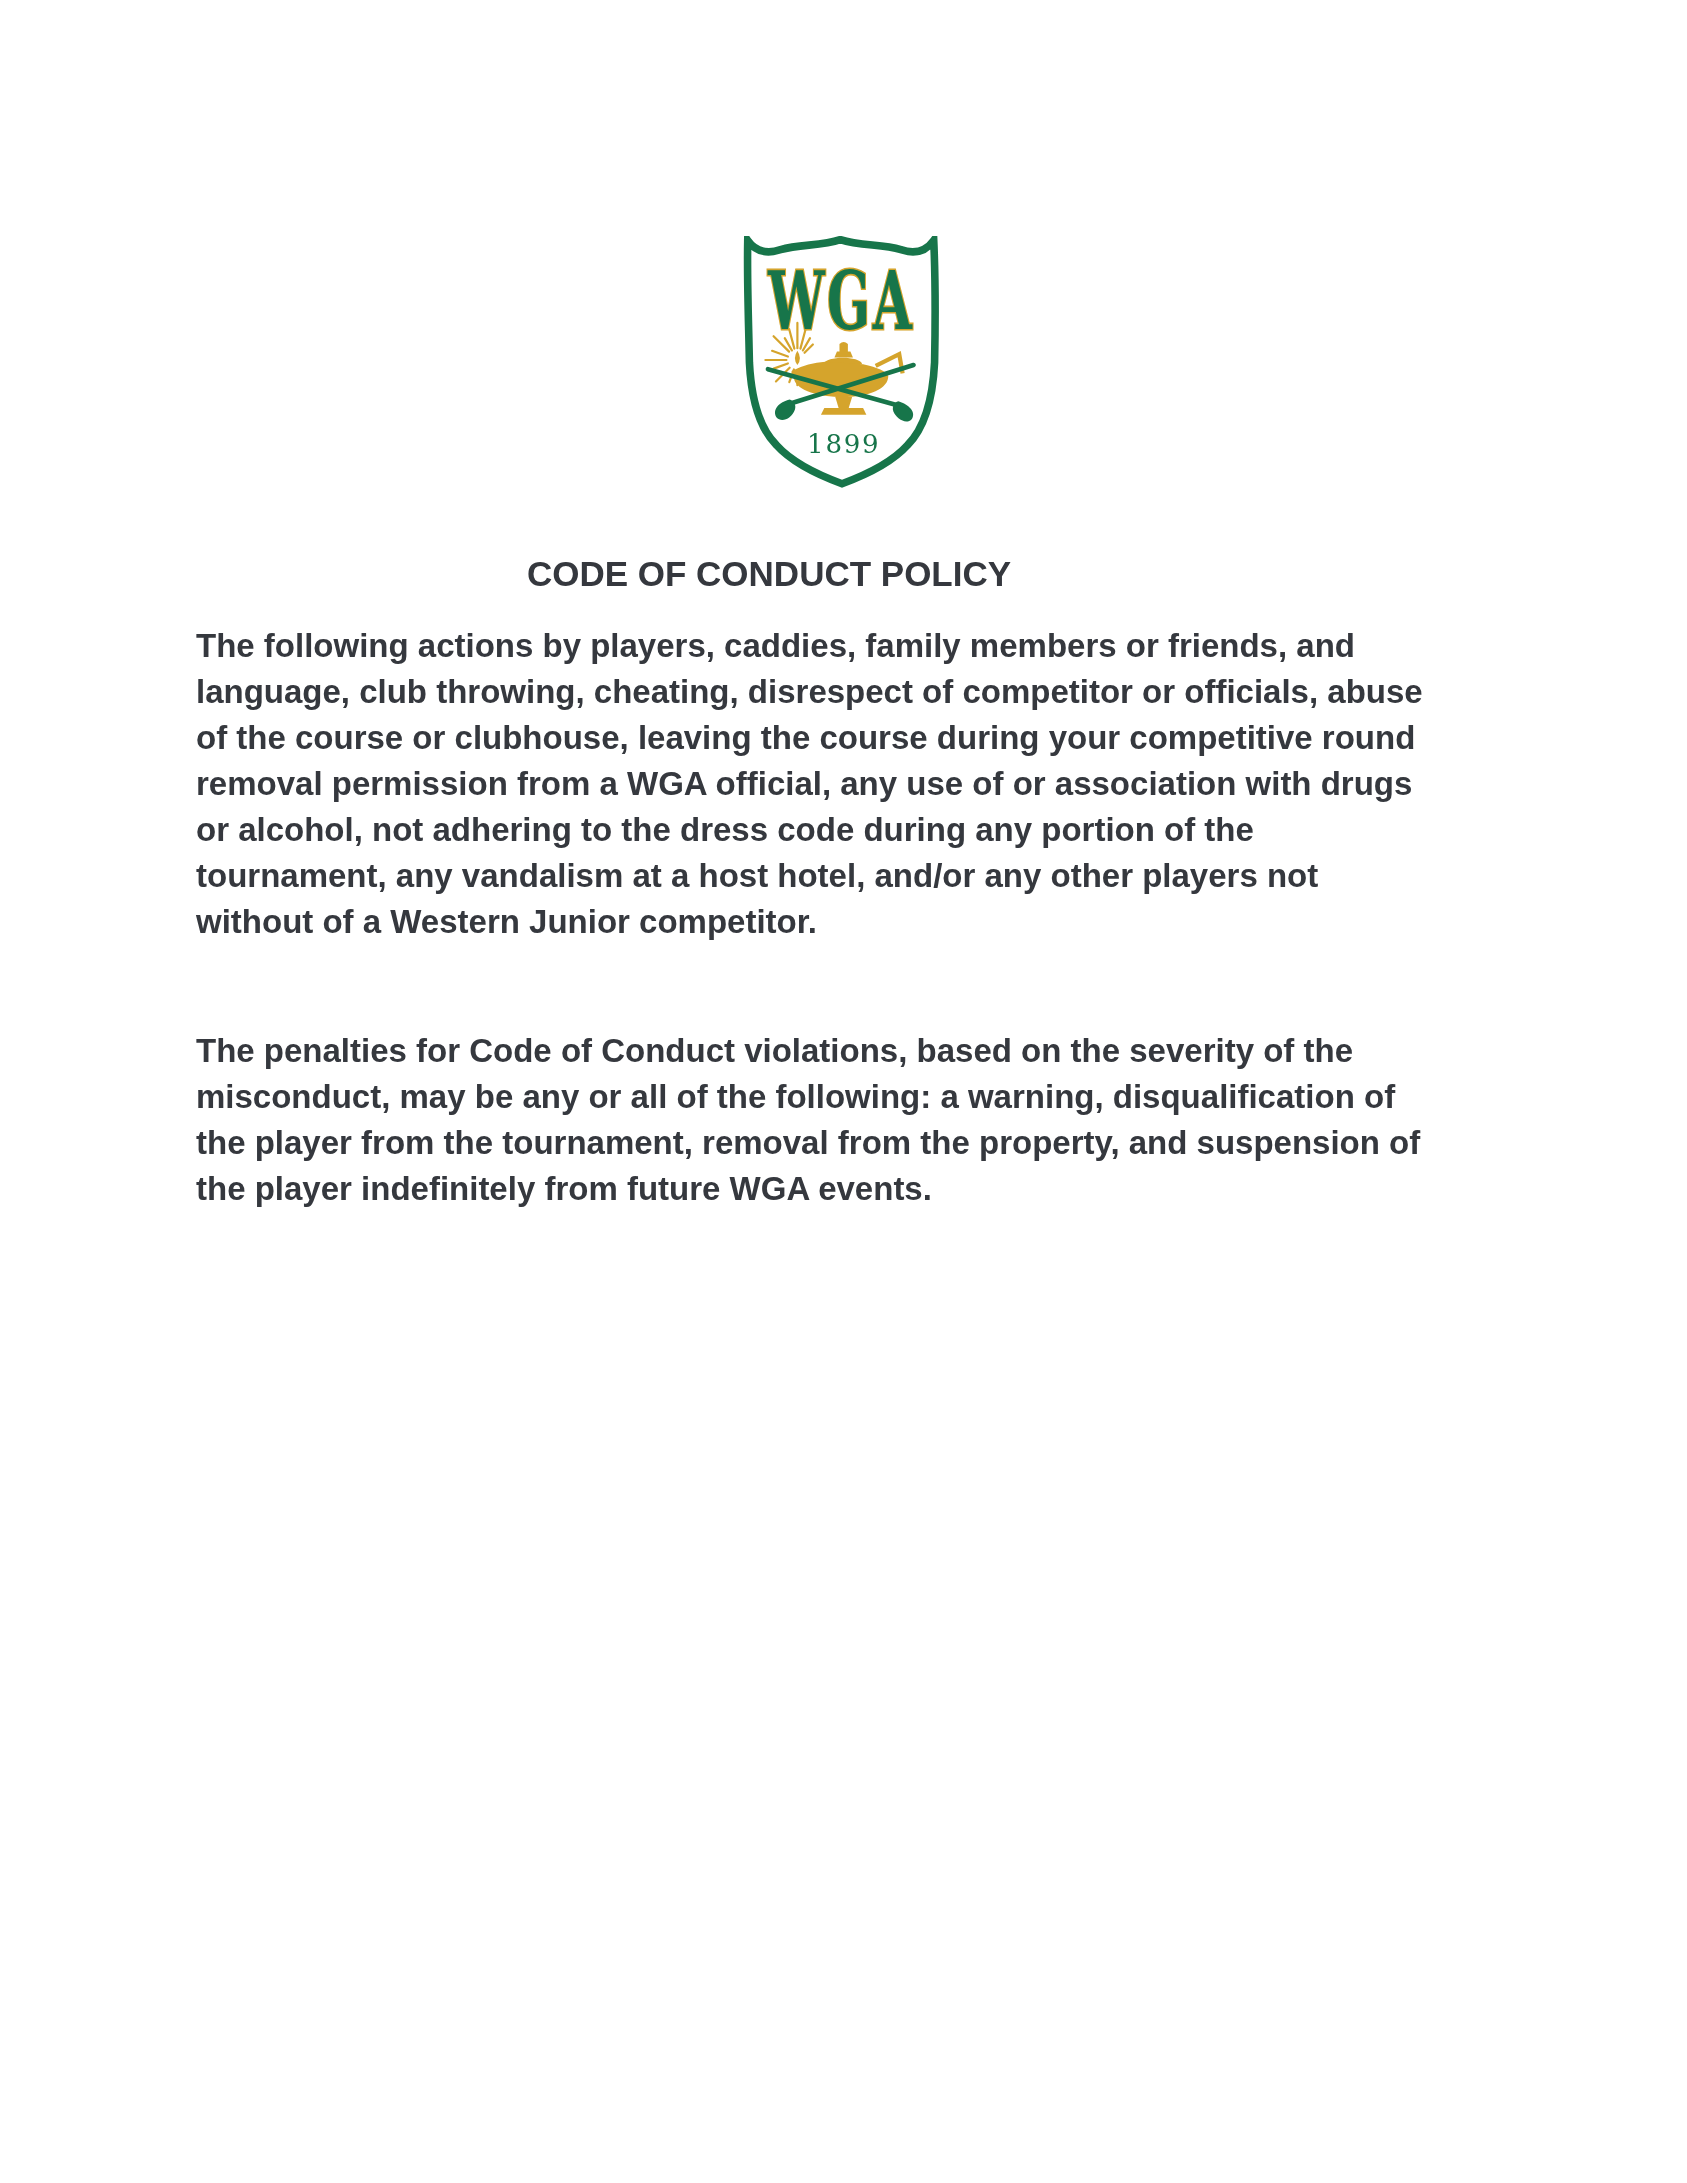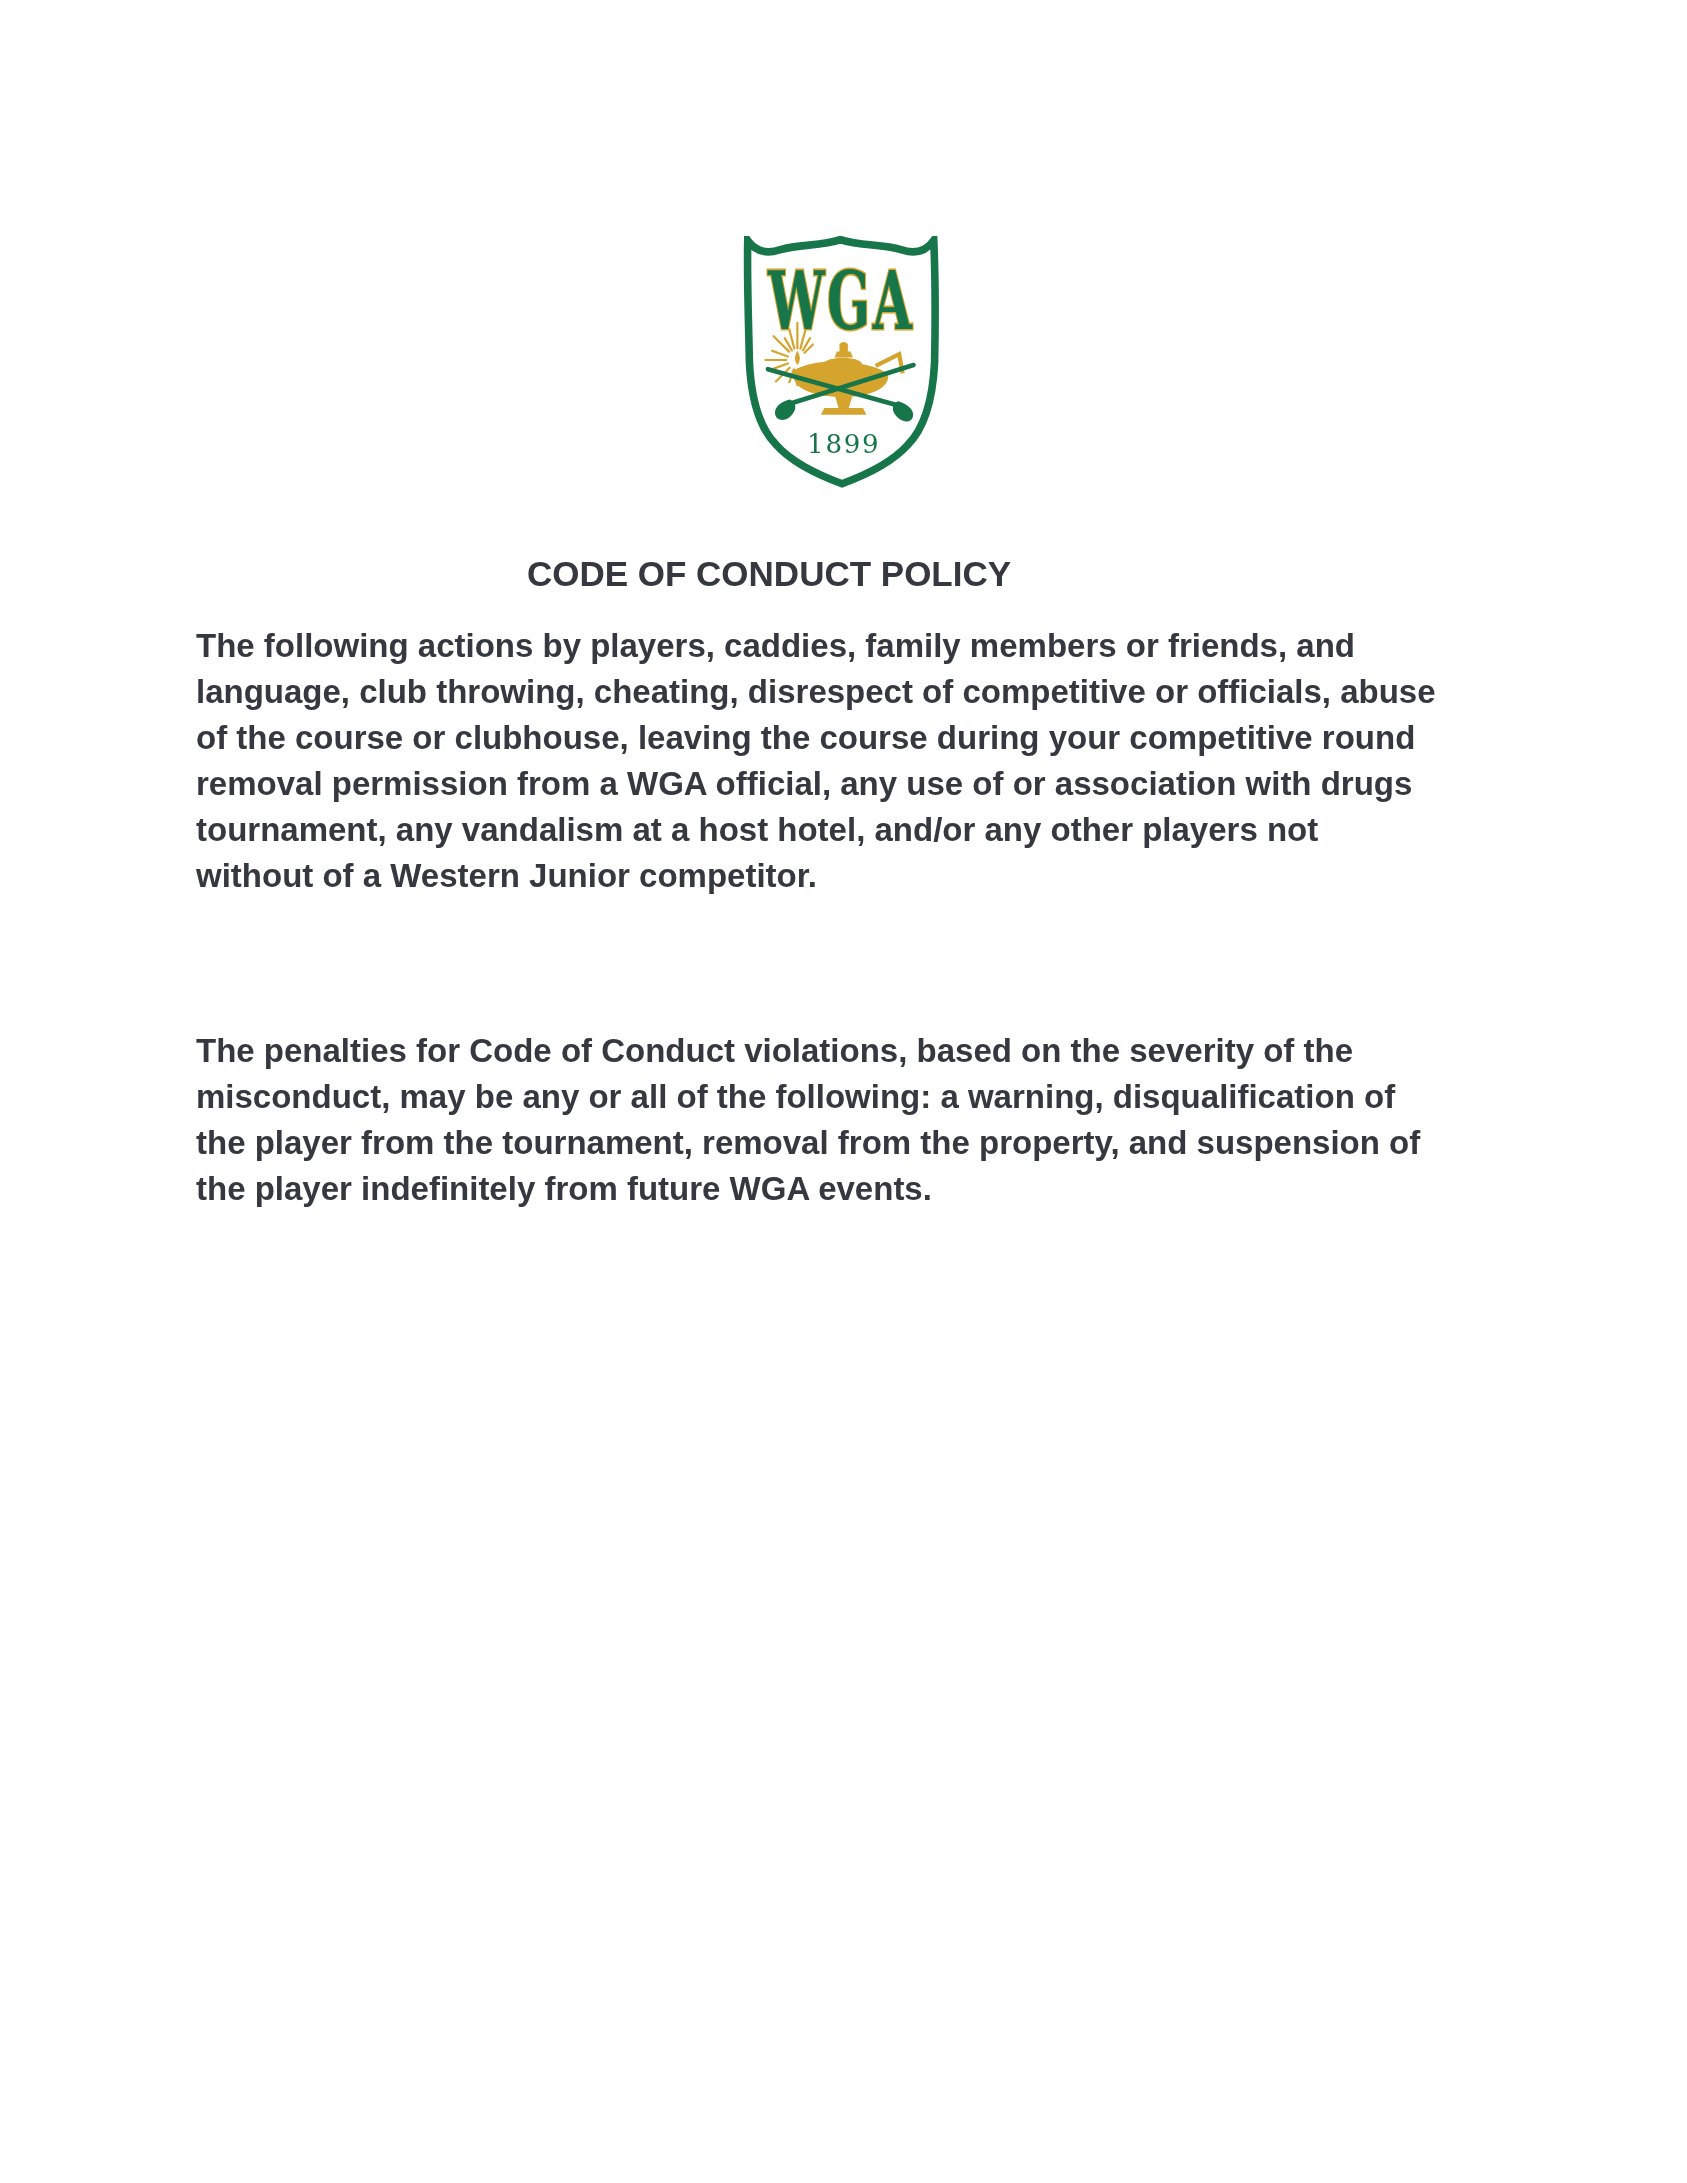--- a/index.html
+++ b/index.html
@@ -150,23 +150,24 @@
 
     <text class="monogram" x="0" y="0" font-size="60" text-anchor="middle" transform="translate(119 110) scale(1 1.6)">WGA</text>
 
     <text class="year-text" x="122" y="257" font-size="31" text-anchor="middle">1899</text>
   </svg>
 
   <h1 class="title">CODE OF CONDUCT POLICY</h1>
 
   <div class="para para-1">
     <div class="line">The following actions by players, caddies, family members or friends, and</div>
-    <div class="line">language, club throwing, cheating, disrespect of competitive or officials, abuse</div>
+    <div class="line">language, club throwing, cheating, disrespect of competitor or officials, abuse</div>
     <div class="line">of the course or clubhouse, leaving the course during your competitive round</div>
     <div class="line">removal permission from a WGA official, any use of or association with drugs</div>
+    <div class="line">or alcohol, not adhering to the dress code during any portion of the</div>
     <div class="line">tournament, any vandalism at a host hotel, and/or any other players not</div>
     <div class="line">without of a Western Junior competitor.</div>
   </div>
 
   <div class="para para-2">
     <div class="line">The penalties for Code of Conduct violations, based on the severity of the</div>
     <div class="line">misconduct, may be any or all of the following: a warning, disqualification of</div>
     <div class="line">the player from the tournament, removal from the property, and suspension of</div>
     <div class="line">the player indefinitely from future WGA events.</div>
   </div>

